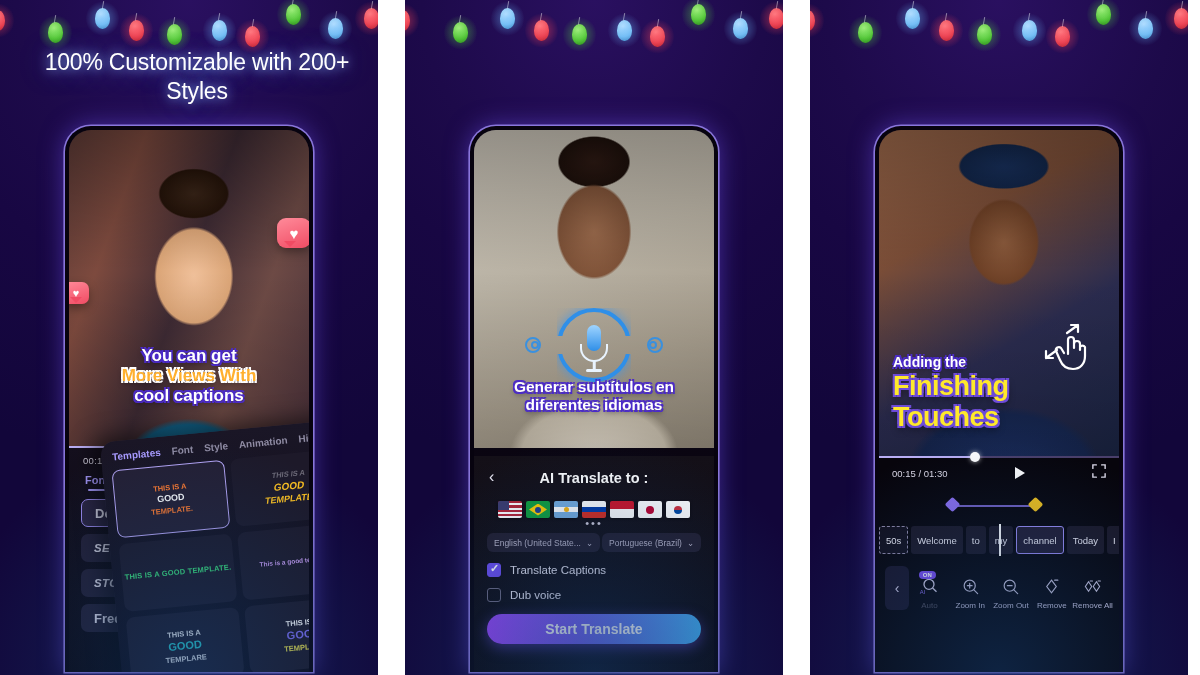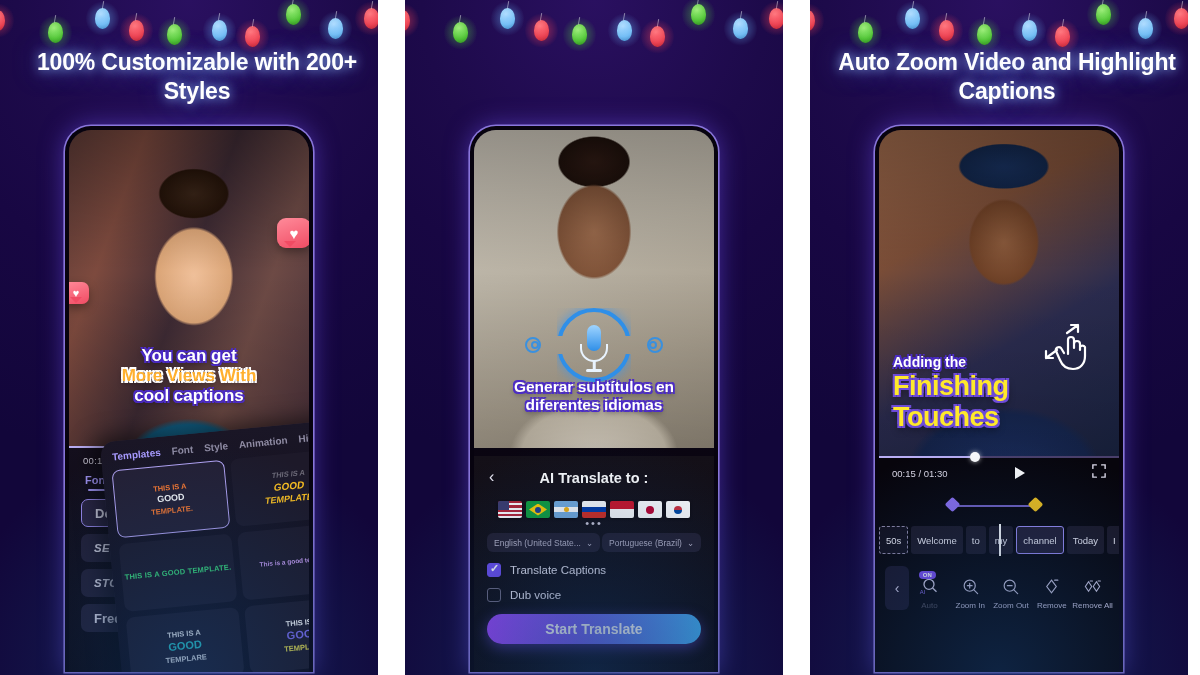--- a/index.html
+++ b/index.html
@@ -29,21 +29,21 @@
     background:radial-gradient(circle, var(--g) 0%, rgba(0,0,0,0) 68%); }
   .b-red{ background:radial-gradient(circle at 40% 30%, #ff9a9a, #e0414f 60%, #9c1624);
           --g:rgba(255,70,90,.55); }
   .b-green{ background:radial-gradient(circle at 40% 30%, #c5f79a, #4fba32 60%, #1d6b14);
           --g:rgba(90,220,70,.5); }
   .b-blue{ background:radial-gradient(circle at 40% 30%, #d6eeff, #76bdf0 60%, #2b6fae);
           --g:rgba(110,190,255,.5); }
 
   
   .headline{ position:absolute; top:48px; left:0; width:100%; z-index:5;
-    text-align:center; color:#fff; font-weight:bold; font-size:23px; line-height:1.28;
+    text-align:center; color:#fff; font-weight:normal; font-size:23px; line-height:1.28;
     letter-spacing:-.2px;
     text-shadow:0 0 11px rgba(150,190,255,.95), 0 0 26px rgba(90,140,255,.65);padding-left:16px; }
 
   
   .phone{ position:absolute; left:50%; transform:translateX(-50%);
     top:126px; width:248px; height:546px; border-radius:26px 26px 0 0;
     background:#07030f; padding:4px 4px 0 4px; overflow:hidden;
     box-shadow:0 0 0 1.6px rgba(168,150,255,.75), 0 0 24px rgba(120,90,255,.5); }
   .screen{ position:relative; width:100%; height:100%; border-radius:22px 22px 0 0;
     overflow:hidden; background:#0b0614; }
@@ -414,24 +414,20 @@
         <div class="bulb b-blue" style="left: 95.2px; top: 8px;"></div>
         <div class="bulb b-red" style="left: 128.52px; top: 20px;"></div>
         <div class="bulb b-green" style="left: 166.6px; top: 24px;"></div>
         <div class="bulb b-blue" style="left: 211.82px; top: 20px;"></div>
         <div class="bulb b-red" style="left: 245.14px; top: 26px;"></div>
         <div class="bulb b-green" style="left: 285.6px; top: 4px;"></div>
         <div class="bulb b-blue" style="left: 328.44px; top: 18px;"></div>
         <div class="bulb b-red" style="left: 364.14px; top: 8px;"></div>
       </div>
 
-    <div class="headline">
-      <span class="l">Auto Zoom Video</span>
-      <span class="l">and Highlight Captions</span>
-    </div>
 
     <div class="phone">
       <div class="screen">
         <div class="vid v3"></div>
         <div class="vignette"></div>
 
         <div class="pinch">
           <svg viewBox="0 0 56 56" width="56" height="56" fill="none" stroke="#fff" stroke-width="2.2" stroke-linecap="round" stroke-linejoin="round">
             <path d="M30 13 L41 5 M41 5 L34 5 M41 5 L41 12"></path>
             <path d="M20 30 L9 38 M9 38 L16 38 M9 38 L9 31"></path>

